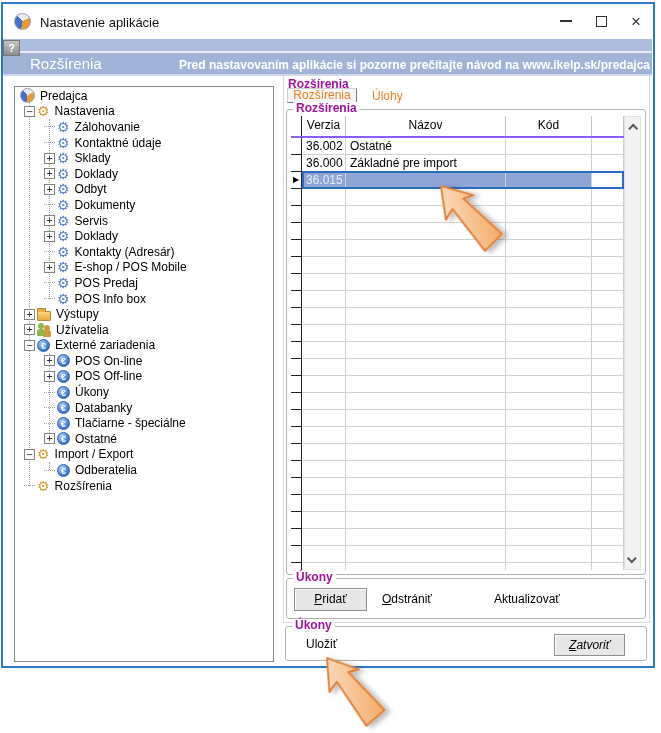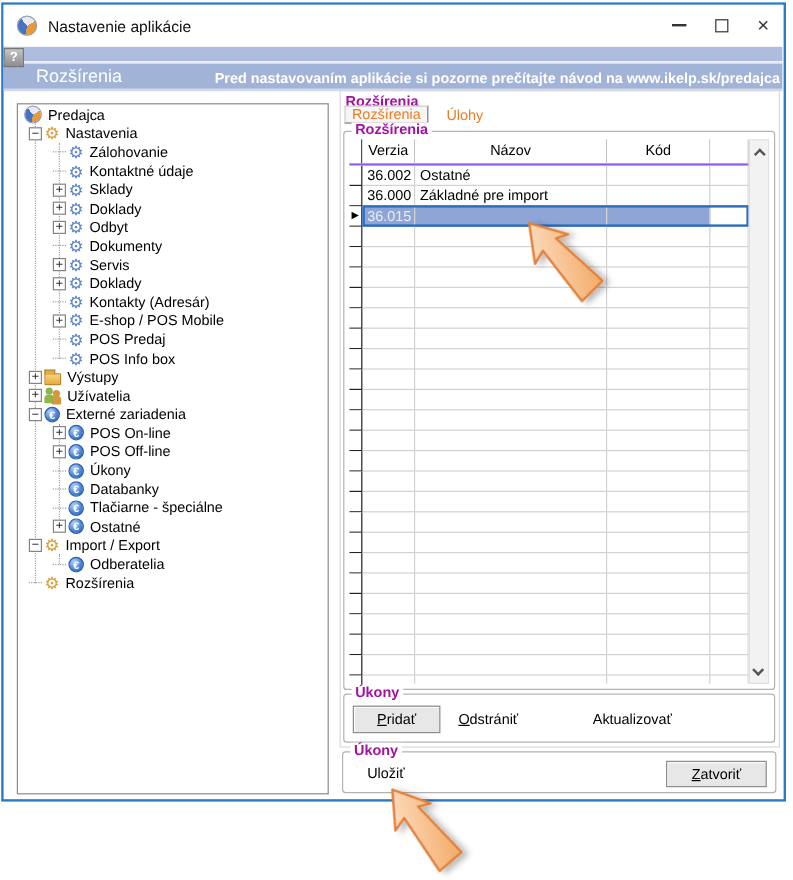--- a/index.html
+++ b/index.html
@@ -94,21 +94,21 @@
   .chev-down{transform:rotate(135deg) translate(-1px,2px);}
 
   
   .btn-raised{position:absolute;background:#e7e7e7;border:1px solid #8f8f8f;box-shadow:inset 1px 1px 0 #fafafa;
     font-size:12px;color:#000;text-align:center;font-family:inherit;}
   .btn-flat{position:absolute;font-size:12px;color:#000;background:transparent;border:none;font-family:inherit;}
   .btn-pridat{left:7px;top:9px;width:73px;height:23px;line-height:21px;}
   .btn-odstranit{left:95px;top:13px;}
   .btn-aktualizovat{left:207px;top:13px;}
   .btn-ulozit{left:20px;top:10px;}
-  .btn-zatvorit{right:7px;top:7px;width:84px;height:22px;line-height:20px;}
+  .btn-zatvorit{right:21px;top:7px;width:71px;height:22px;line-height:20px;font-style:italic;}
 
   .arrows{position:absolute;left:0;top:0;pointer-events:none;z-index:50;}
 </style>
 </head>
 <body>
 
 <div class="screen">
 
   <div class="window"></div>
 

